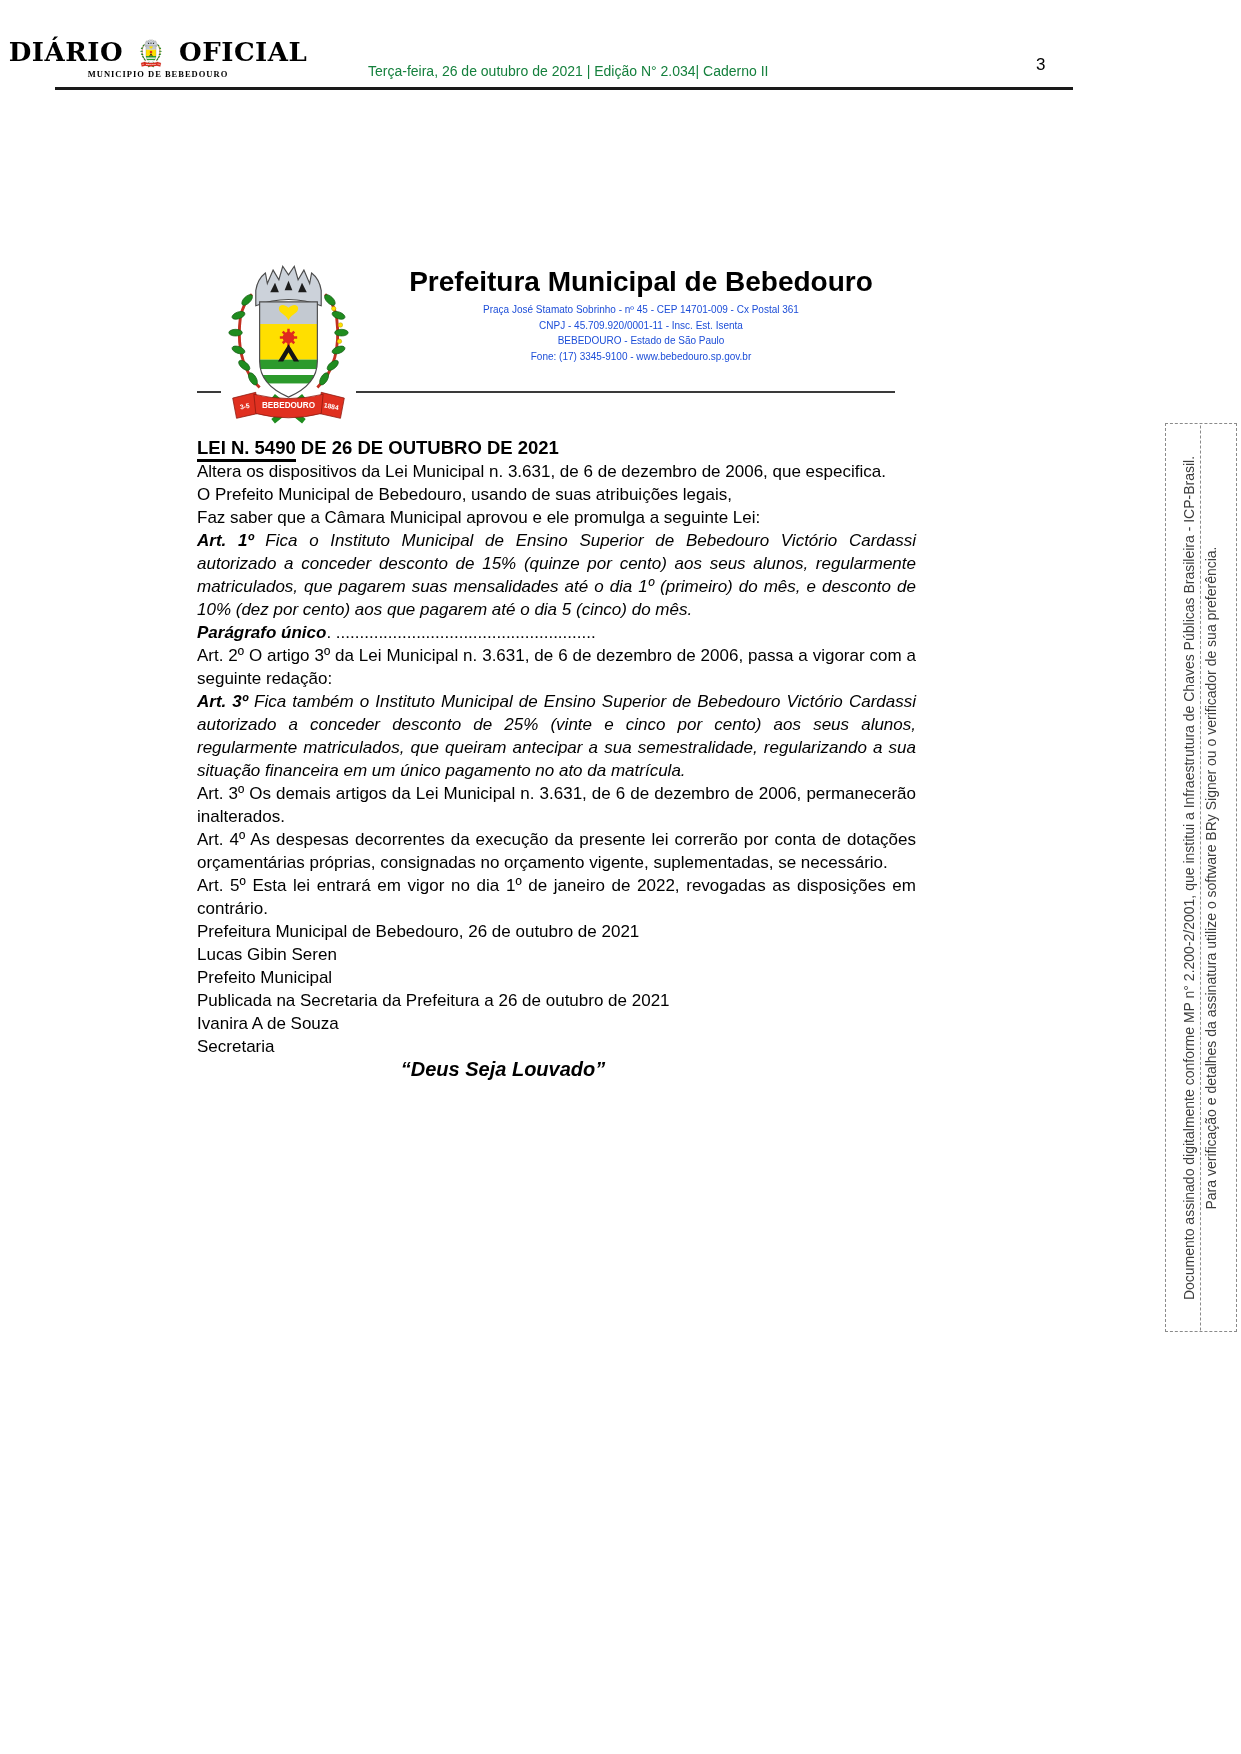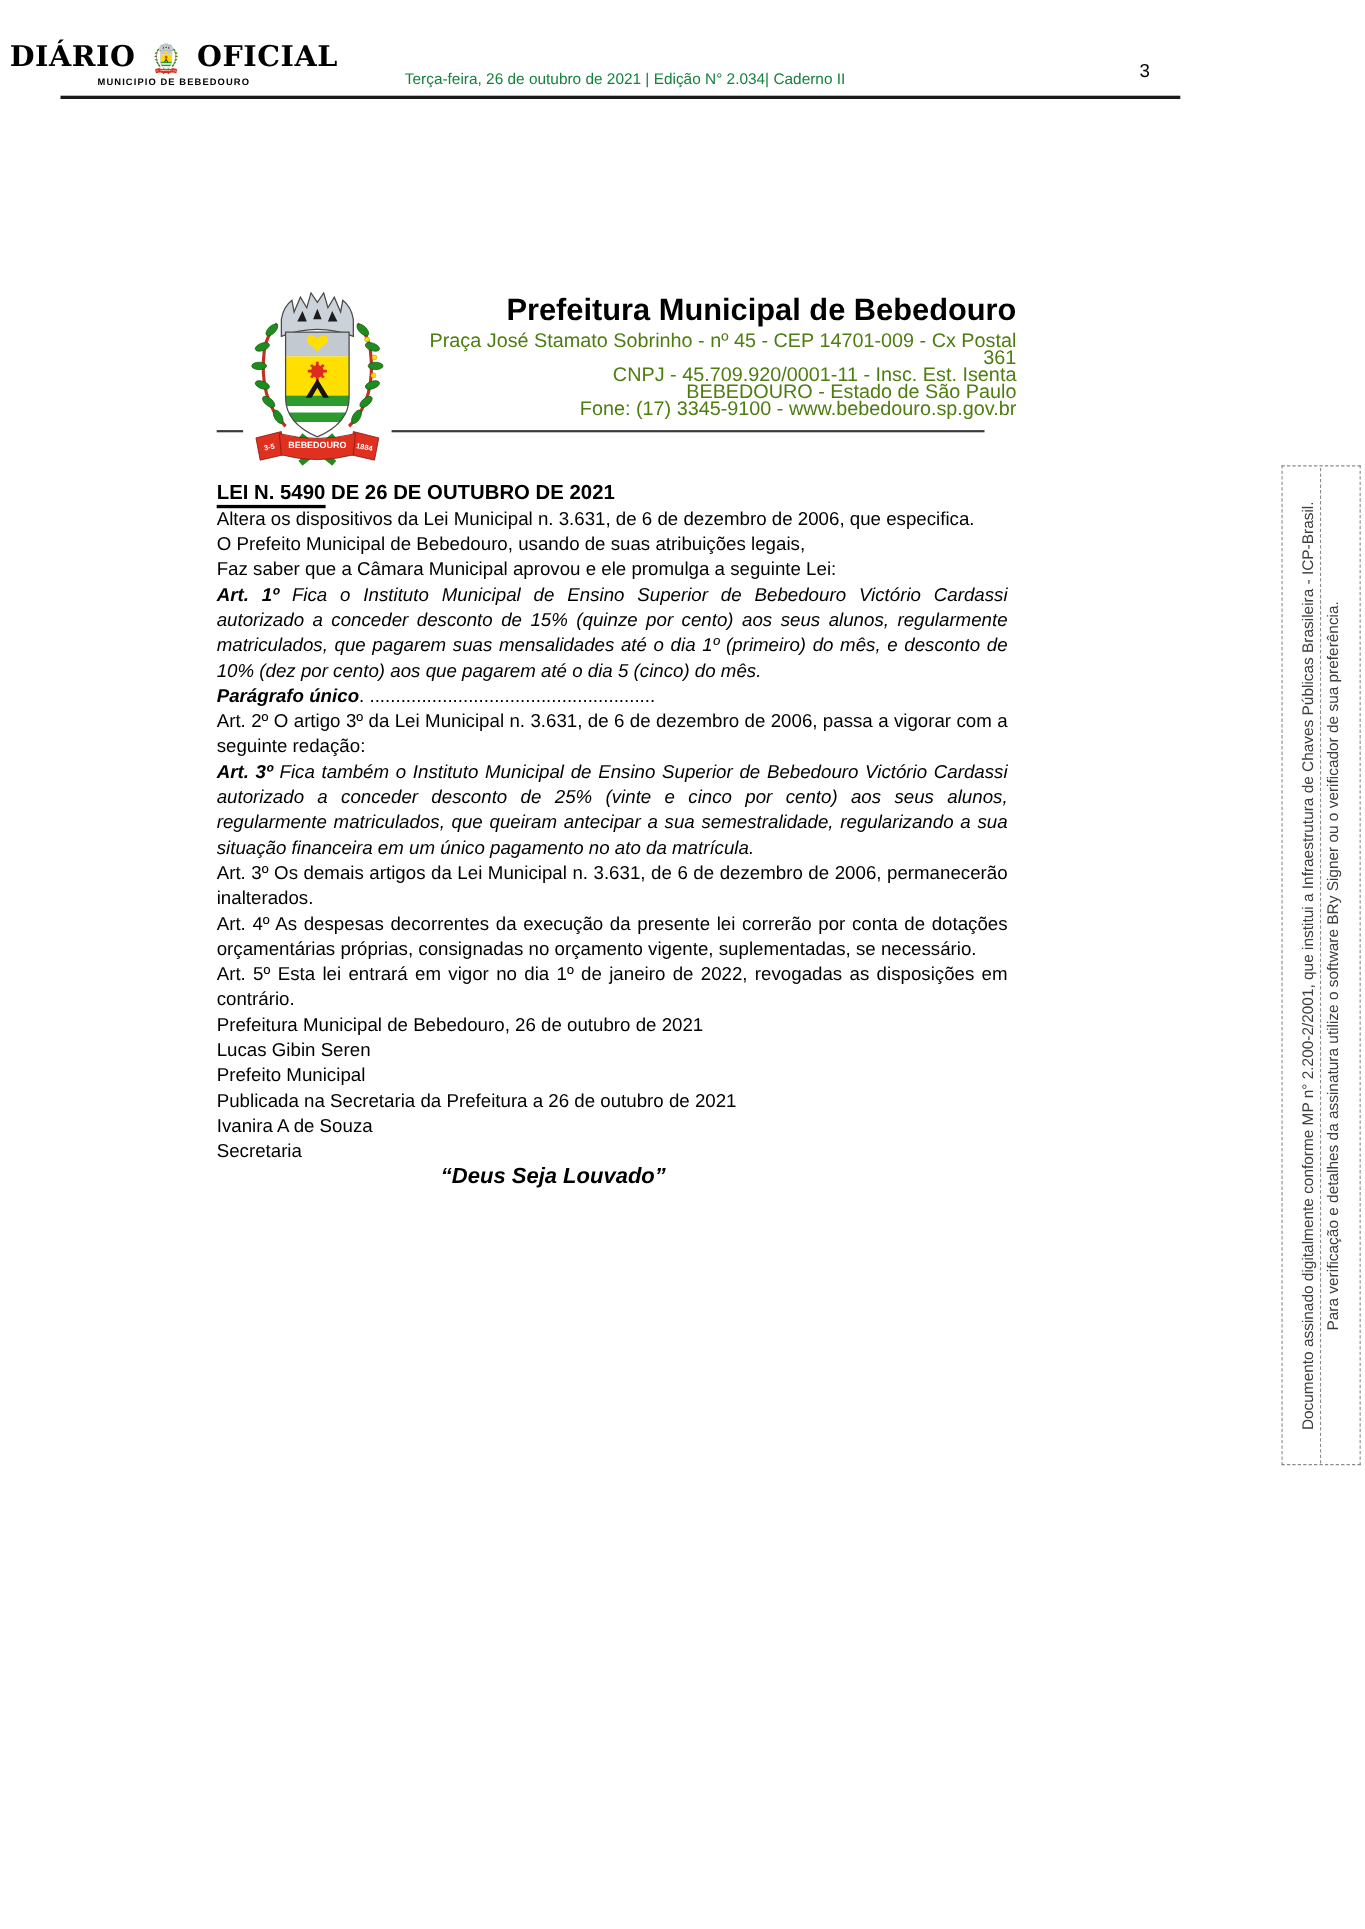--- a/index.html
+++ b/index.html
@@ -5,32 +5,32 @@
   html,body{margin:0;padding:0;background:#fff;}
   .page{position:relative;width:1241px;height:1754px;background:#fff;
         font-family:"Liberation Sans",sans-serif;color:#000;overflow:hidden;}
 
   
   .brand{position:absolute;left:52px;top:36px;width:212px;text-align:center;}
   .brand-title{display:flex;align-items:center;justify-content:center;gap:16px;
                font-family:"DejaVu Serif",serif;font-weight:900;font-size:26px;
                letter-spacing:.5px;line-height:30px;}
   .crest-mini{width:24px;height:32px;flex:0 0 auto;}
-  .brand-sub{font-family:Liberation Sans, sans-serif;font-weight:700;font-size:8.5px;
+  .brand-sub{font-family:Liberation Serif, serif;font-weight:700;font-size:8.5px;
              letter-spacing:1px;margin-top:1px;}
   .date-line{position:absolute;left:368px;top:63px;font-size:14px;color:#15803d;}
   .page-number{position:absolute;left:1036px;top:55px;font-size:17px;}
   .header-rule{position:absolute;left:55px;top:87px;width:1018px;height:3px;background:#1a1a1a;}
 
   
   .letterhead-rule{position:absolute;left:197px;top:391px;width:698px;height:2px;background:#3a3a3a;}
   .crest-big{position:absolute;left:221px;top:248px;width:135px;height:178px;background:#fff;z-index:2;}
-  .lh-text{position:absolute;left:358px;top:266px;width:566px;text-align:right;}
+  .lh-text{position:absolute;left:358px;top:266px;width:566px;text-align:center;}
   .lh-title{font-size:28px;font-weight:bold;line-height:32px;margin-bottom:4px;letter-spacing:0;}
-  .lh-addr{font-size:18px;line-height:15.5px;color:#4d7c0f;}
+  .lh-addr{font-size:10px;line-height:15.5px;color:#1d4ed8;}
 
   
   .doc{position:absolute;left:197px;top:425px;width:719px;font-size:17px;line-height:23px;}
   .doc p{margin:0;}
   .b{font-weight:normal;}
   .j{text-align:justify;}
   .law-title{margin:10px 0 0 0;font-size:18.5px;font-weight:bold;line-height:25px;}
   .u{border-bottom:3px solid #000;padding-bottom:1px;}
   .q{margin-left:28px;font-style:italic;}
   .q .lbl{font-weight:bold;font-style:italic;}

